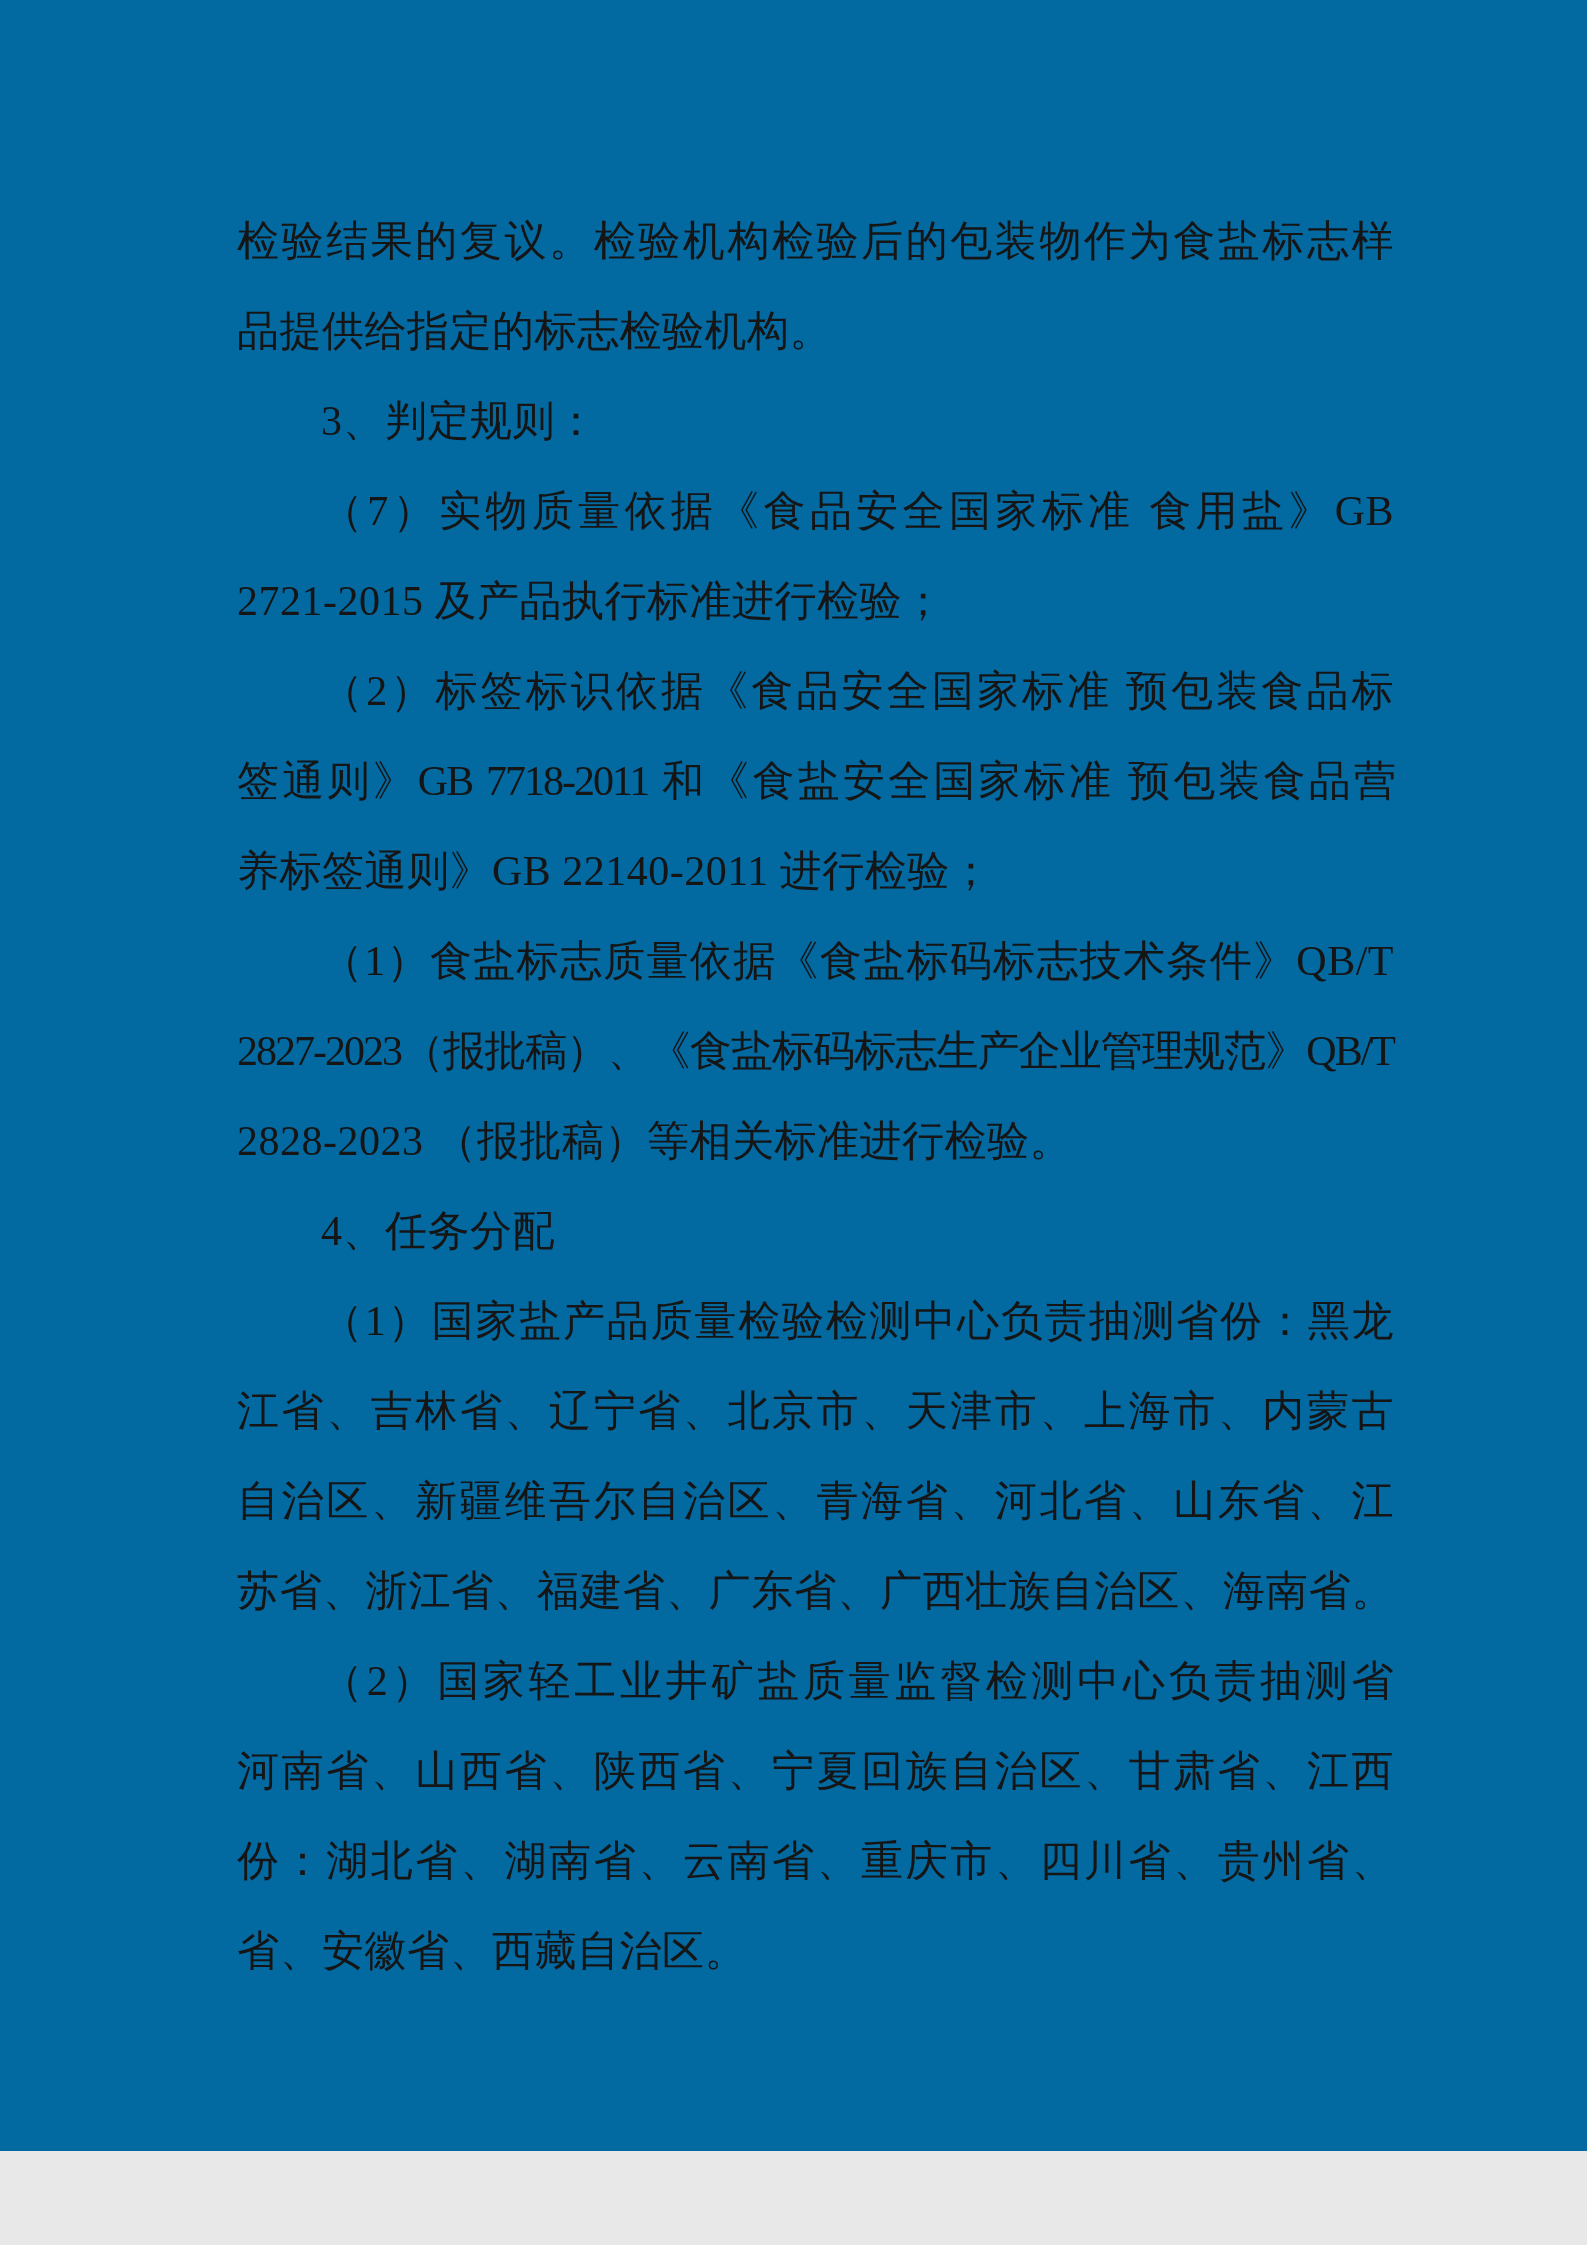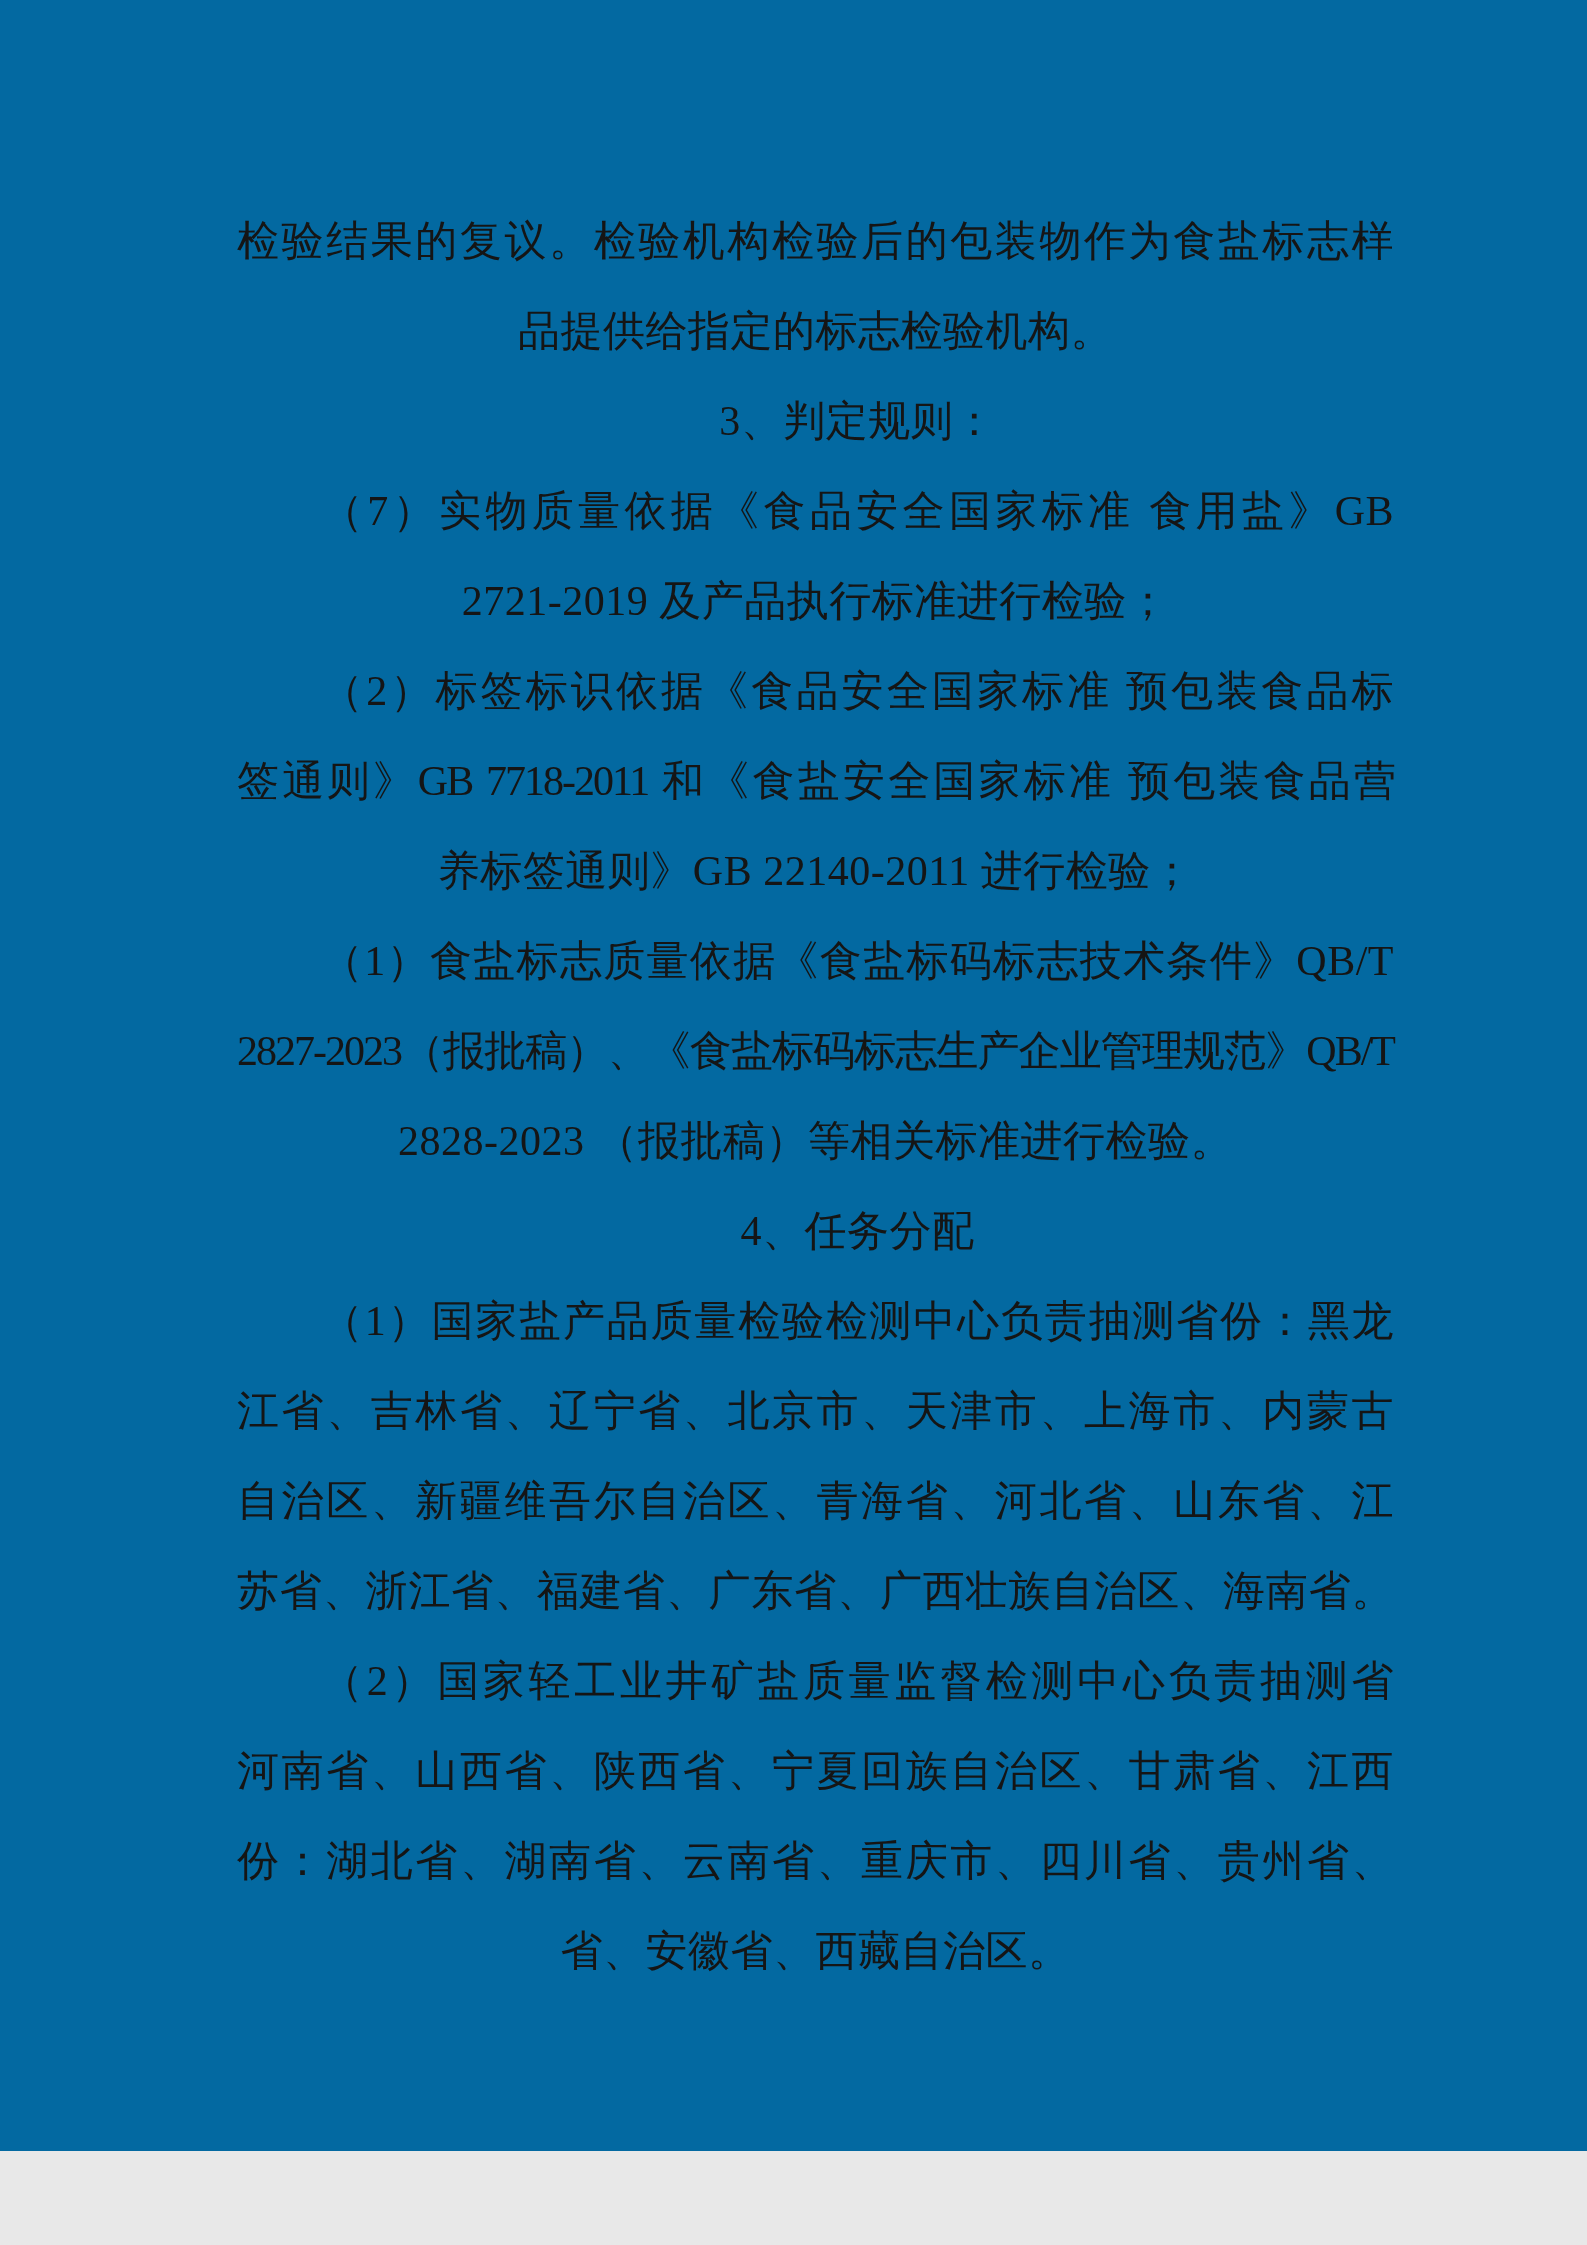--- a/index.html
+++ b/index.html
@@ -20,21 +20,21 @@
     position: absolute;
     left: 237px;
     top: 196px;
     width: 1157px;
   }
   .line {
     height: 90px;
     line-height: 90px;
     font-size: 42px;
     font-weight: 400;
-    text-align: center;
+    text-align: left;
     letter-spacing: 0.5px;
   }
   .line.indent {
     text-indent: 84px; 
   }
   .line.justify {
     text-align: justify;
     text-align-last: justify;
   }
   .line.tight {
@@ -43,21 +43,21 @@
 </style>
 </head>
 <body>
 
 <div class="page">
   <div class="content">
     <div class="line justify">检验结果的复议。检验机构检验后的包装物作为食盐标志样</div>
     <div class="line">品提供给指定的标志检验机构。</div>
     <div class="line indent">3、判定规则：</div>
     <div class="line indent justify">（7）实物质量依据《食品安全国家标准 食用盐》GB</div>
-    <div class="line">2721-2019 及产品执行标准进行检验；</div>
+    <div class="line">2721-2015 及产品执行标准进行检验；</div>
     <div class="line indent justify">（2）标签标识依据《食品安全国家标准 预包装食品标</div>
     <div class="line justify tight">签通则》GB 7718-2011 和《食盐安全国家标准 预包装食品营</div>
     <div class="line">养标签通则》GB 22140-2011 进行检验；</div>
     <div class="line indent justify">（1）食盐标志质量依据《食盐标码标志技术条件》QB/T</div>
     <div class="line justify tight">2827-2023（报批稿）、《食盐标码标志生产企业管理规范》QB/T</div>
     <div class="line">2828-2023 （报批稿）等相关标准进行检验。</div>
     <div class="line indent">4、任务分配</div>
     <div class="line indent justify">（1）国家盐产品质量检验检测中心负责抽测省份：黑龙</div>
     <div class="line justify">江省、吉林省、辽宁省、北京市、天津市、上海市、内蒙古</div>
     <div class="line justify">自治区、新疆维吾尔自治区、青海省、河北省、山东省、江</div>

